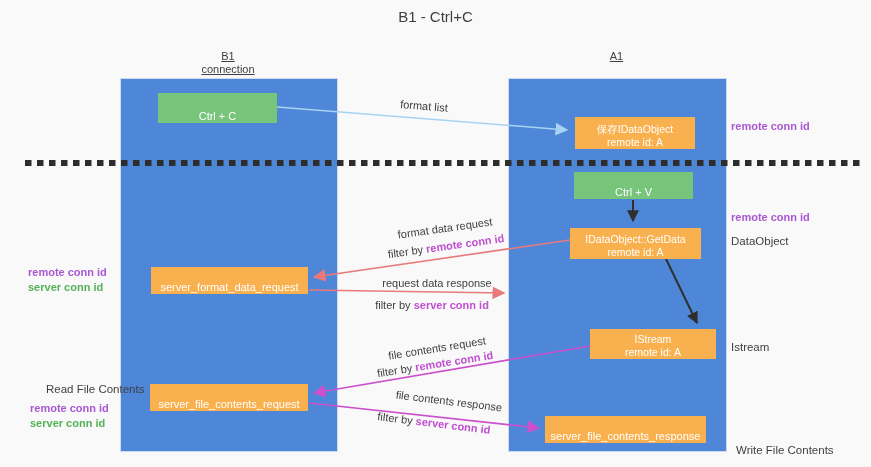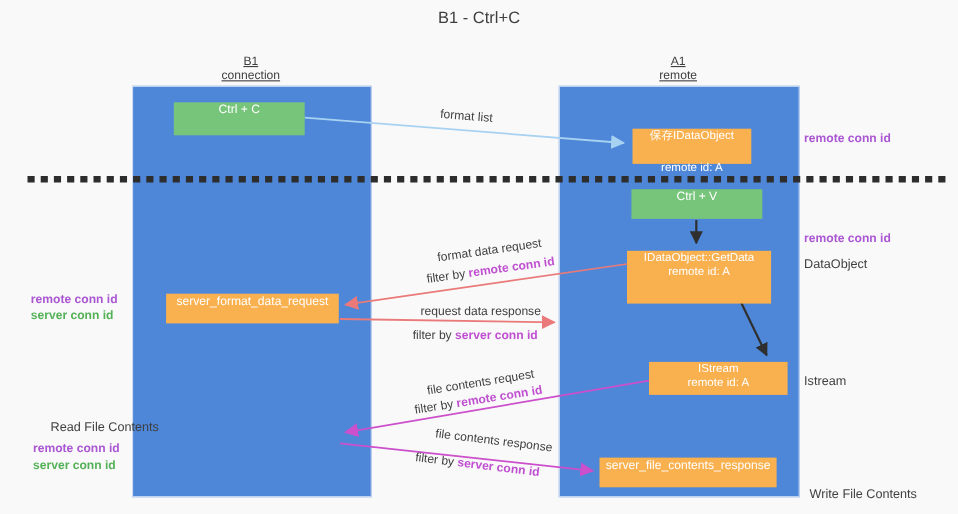--- a/index.html
+++ b/index.html
@@ -24,21 +24,21 @@
   .lane{
     position:absolute;background:#4e87d8;border:1px solid #ccdaf3;z-index:1;
   }
   .lane.left{left:120px;top:78px;width:216px;height:372px;}
   .lane.right{left:508px;top:78px;width:217px;height:372px;}
   
   svg.connectors{position:absolute;left:0;top:0;z-index:2;}
   
   .box{
     position:absolute;z-index:3;display:flex;flex-direction:column;
-    align-items:center;justify-content:flex-start;color:#fff;
+    align-items:center;justify-content:flex-end;color:#fff;
     font-size:11px;line-height:14px;text-align:center;
   }
   .box.orange{background:#f9b04e;}
   .box.green{background:#77c47b;}
   .box.small{font-size:10.5px;line-height:13px;}
   
   .edge-label{
     position:absolute;z-index:4;font-size:11px;color:#3f3f3f;
     white-space:nowrap;transform-origin:center;
   }
@@ -58,21 +58,20 @@
   <div class="title">
     <div>B1 - Ctrl+C</div>
   </div>
 
   <div class="lane-header" style="left:120px;top:50px;width:216px;">
     <div>B1</div>
     <div>connection</div>
   </div>
   <div class="lane-header" style="left:508px;top:50px;width:217px;">
     <div>A1</div>
-    <div>remote</div>
   </div>
 
   <div class="lane left"></div>
   <div class="lane right"></div>
 
   <svg class="connectors" width="871" height="467">
     <defs>
       <marker id="mk-blue" viewBox="0 0 10 10" refX="9" refY="5" markerWidth="8" markerHeight="8" orient="auto-start-reverse">
         <path d="M0,0 L10,5 L0,10 z" fill="#a8d2f2"></path>
       </marker>
@@ -101,44 +100,47 @@
 
     <line x1="590" y1="346" x2="314" y2="393" stroke="#cc4fcc" stroke-width="1.6" marker-end="url(#mk-magenta)"></line>
 
     <line x1="309" y1="403" x2="539" y2="428" stroke="#cc4fcc" stroke-width="1.6" marker-end="url(#mk-magenta)"></line>
   </svg>
 
   <div class="box green" style="left:158px;top:93px;width:119px;height:30px;">
     <span>Ctrl + C</span>
   </div>
 
-  <div class="box orange small" style="left:575px;top:117px;width:108px;height:32px;gap:16px;">
+  <div class="box orange small" style="left:575px;top:117px;width:120px;height:32px;">
     <span>保存IDataObject</span>
     <span>remote id: A</span>
   </div>
 
   <div class="box green" style="left:574px;top:172px;width:119px;height:27px;">
     <span>Ctrl + V</span>
   </div>
 
-  <div class="box orange small" style="left:570px;top:228px;width:131px;height:48px;">
+  <div class="box orange small" style="left:570px;top:228px;width:131px;height:31px;">
     <span>IDataObject::GetData</span>
     <span>remote id: A</span>
   </div>
 
   <div class="box orange" style="left:151px;top:267px;width:157px;height:27px;">
     <span>server_format_data_request</span>
   </div>
 
 
   <div class="box orange small" style="left:590px;top:329px;width:126px;height:30px;">
     <span>IStream</span>
     <span>remote id: A</span>
   </div>
 
+  <div class="box orange" style="left:150px;top:384px;width:158px;height:27px;">
+    <span>server_file_contents_request</span>
+  </div>
 
   <div class="box orange" style="left:545px;top:416px;width:161px;height:27px;">
     <span>server_file_contents_response</span>
   </div>
 
   <div class="edge-label" style="left:424px;top:106px;transform:translate(-50%,-50%) rotate(4.5deg);">format list</div>
 
   <div class="edge-label" style="left:445px;top:228px;transform:translate(-50%,-50%) rotate(-8deg);">format data request</div>
   <div class="edge-label" style="left:446px;top:246px;transform:translate(-50%,-50%) rotate(-8deg);">
     <span>filter by </span><span class="kw-magenta">remote conn id</span>

